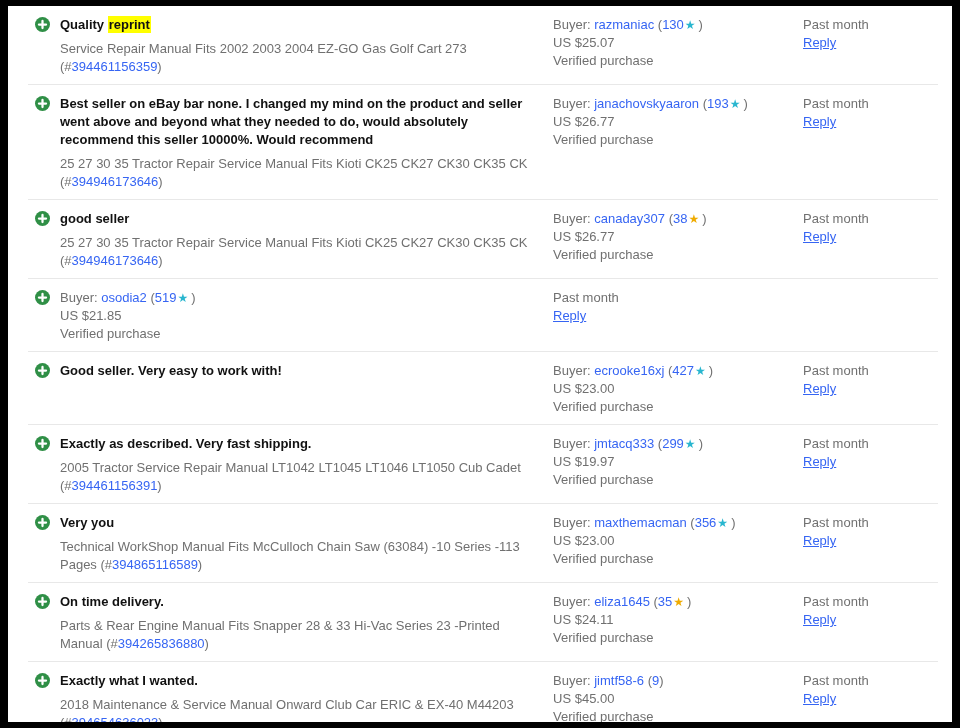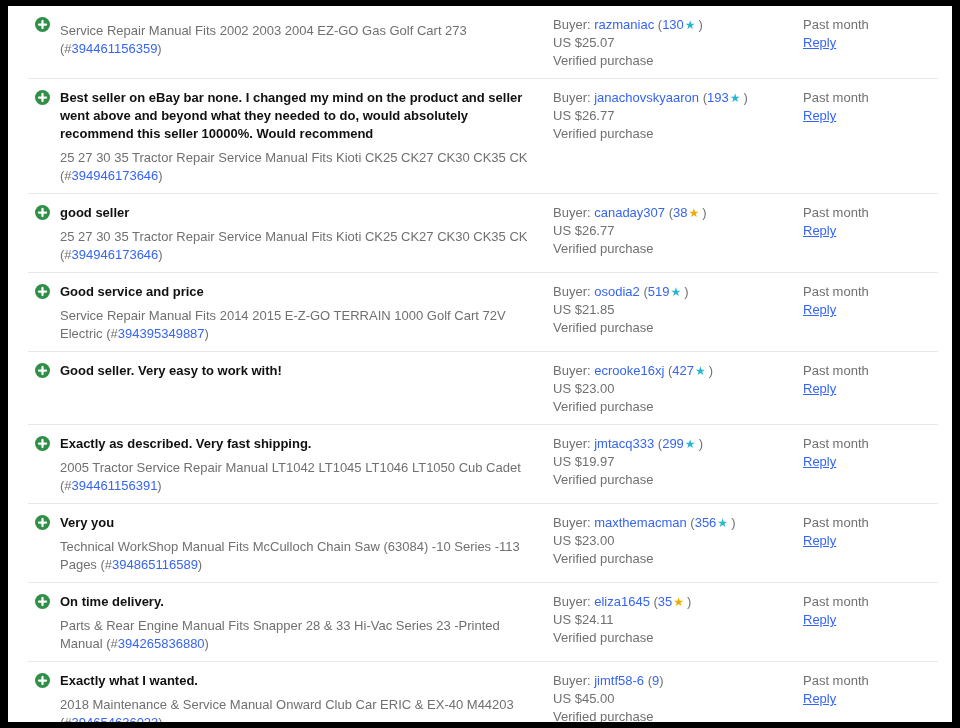--- a/index.html
+++ b/index.html
@@ -66,20 +66,21 @@
 
 <div id="feedback-rows">
   <div class="row">
     <div class="icon-cell">
       <svg class="plus-icon" viewBox="0 0 16 16" aria-hidden="true">
         <circle class="icon-circle" cx="8" cy="8" r="8" fill="#2f8f46"></circle>
         <path d="M8 4.2 V11.8 M4.2 8 H11.8" stroke="#ffffff" stroke-width="2.4" stroke-linecap="round" fill="none"></path>
       </svg>
     </div>
     <div class="left-cell">
+      <div class="title"><span>Quality </span><mark class="hl">reprint</mark></div>
       <div class="item"><span>Service Repair Manual Fits 2002 2003 2004 EZ-GO Gas Golf Cart 273</span> <span class="num-wrap"><span class="gray">(#</span><a class="link">394461156359</a><span class="gray">)</span></span></div>
     </div>
     <div class="mid-cell">
       <div><span class="gray">Buyer:</span> <a class="link">razmaniac</a> <span class="gray">(</span><a class="link">130</a><span class="star" style="color: rgb(41, 182, 207);">★</span><span class="gray">)</span></div>
       <div class="gray">US $25.07</div>
       <div class="gray">Verified purchase</div>
     </div>
     <div class="right-cell">
       <div class="gray">Past month</div>
       <div><a class="link reply">Reply</a></div>
@@ -130,24 +131,20 @@
     </div>
   </div>
 
   <div class="row">
     <div class="icon-cell">
       <svg class="plus-icon" viewBox="0 0 16 16" aria-hidden="true">
         <circle class="icon-circle" cx="8" cy="8" r="8" fill="#2f8f46"></circle>
         <path d="M8 4.2 V11.8 M4.2 8 H11.8" stroke="#ffffff" stroke-width="2.4" stroke-linecap="round" fill="none"></path>
       </svg>
     </div>
-    <div class="left-cell">
-      <div class="title"><span>Good service and price</span></div>
-      <div class="item"><span>Service Repair Manual Fits 2014 2015 E-Z-GO TERRAIN 1000 Golf Cart 72V Electric</span> <span class="num-wrap"><span class="gray">(#</span><a class="link">394395349887</a><span class="gray">)</span></span></div>
-    </div>
     <div class="mid-cell">
       <div><span class="gray">Buyer:</span> <a class="link">osodia2</a> <span class="gray">(</span><a class="link">519</a><span class="star" style="color: rgb(41, 182, 207);">★</span><span class="gray">)</span></div>
       <div class="gray">US $21.85</div>
       <div class="gray">Verified purchase</div>
     </div>
     <div class="right-cell">
       <div class="gray">Past month</div>
       <div><a class="link reply">Reply</a></div>
     </div>
   </div>

